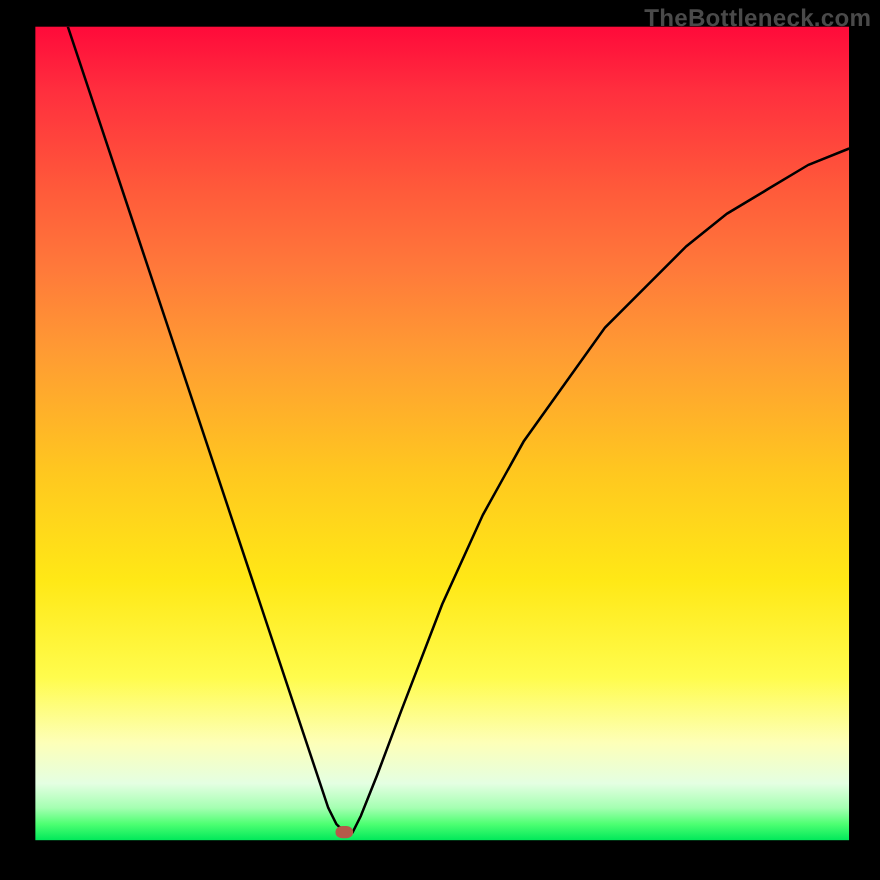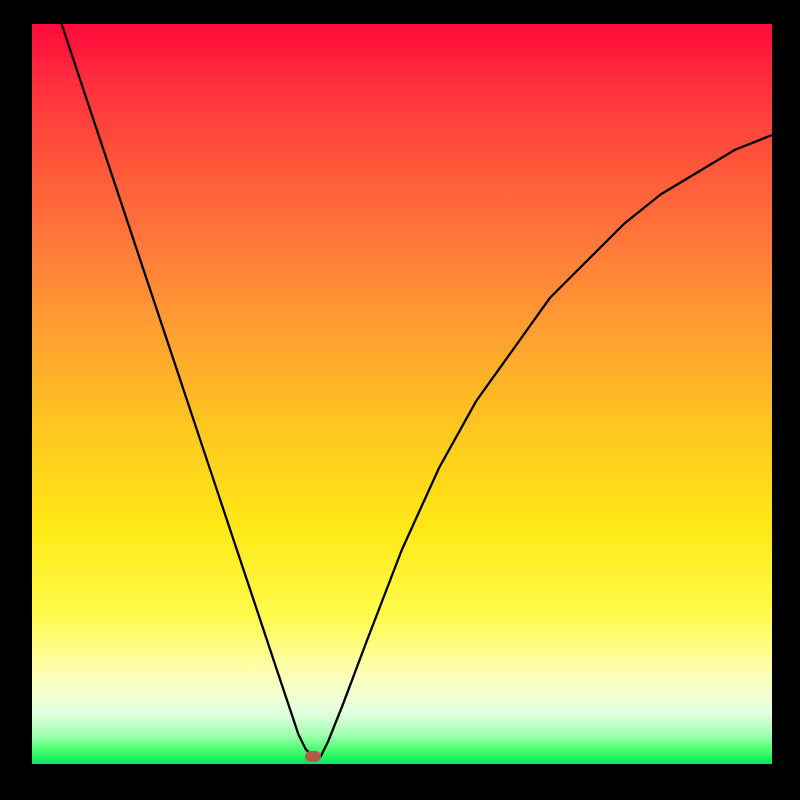--- a/index.html
+++ b/index.html
@@ -49,20 +49,21 @@
     height: 11px;
     border-radius: 6px / 5px;
     background: #b55a4a;
   }
 </style>
 </head>
 <body>
 
 <div class="wrap">
 
+  <div class="watermark">TheBottleneck.com</div>
 
   <div class="plot-area">
     <div class="gradient-bg"></div>
 
     <svg class="curve" viewBox="0 0 740 740" preserveAspectRatio="none">
       <path d="M29.6 0.0 L59.2 88.8 L88.8 177.6 L118.4 266.4 L148.0 355.2 L177.6 444.0 L199.8 510.6 L222.0 577.2 L244.2 643.8 L259.0 688.2 L266.4 710.4 L273.8 725.2 L281.2 732.6 L288.6 732.6 L296.0 717.8 L310.8 680.8 L333.0 621.6 L370.0 525.4 L407.0 444.0 L444.0 377.4 L481.0 325.6 L518.0 273.8 L555.0 236.8 L592.0 199.8 L629.0 170.2 L666.0 148.0 L703.0 125.8 L740.0 111.0"></path>
     </svg>
 
     <div class="marker">
       <div class="marker-dot" style="left: 273.2px; top: 726.6px;"></div>

